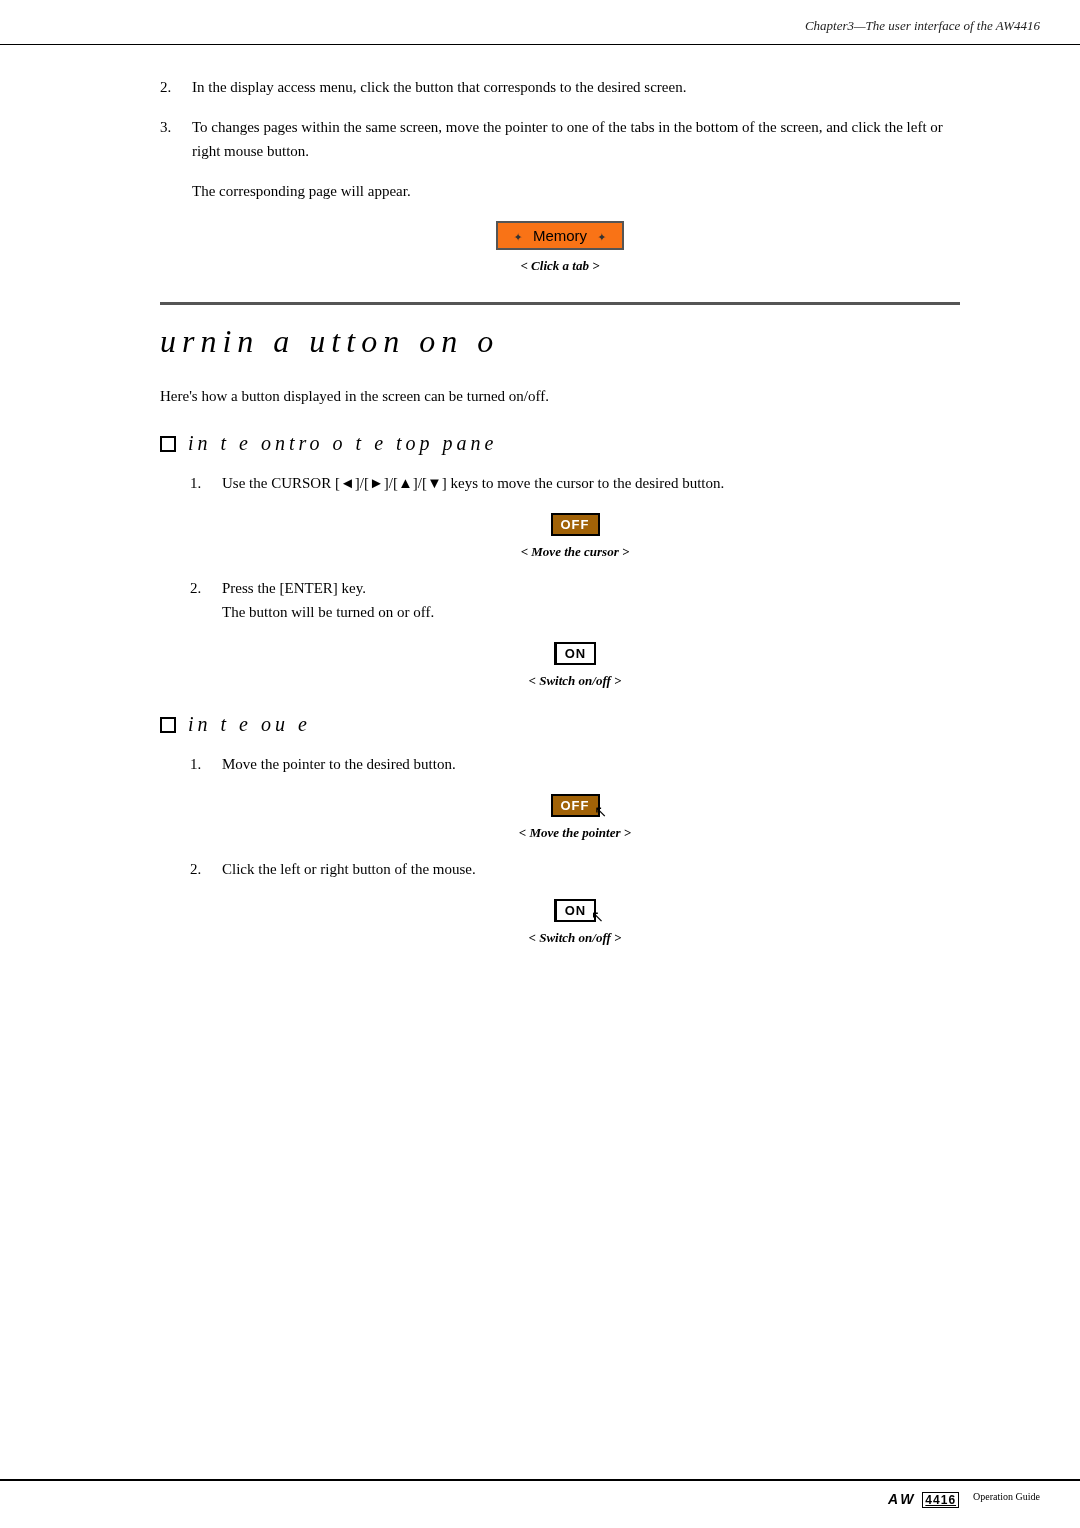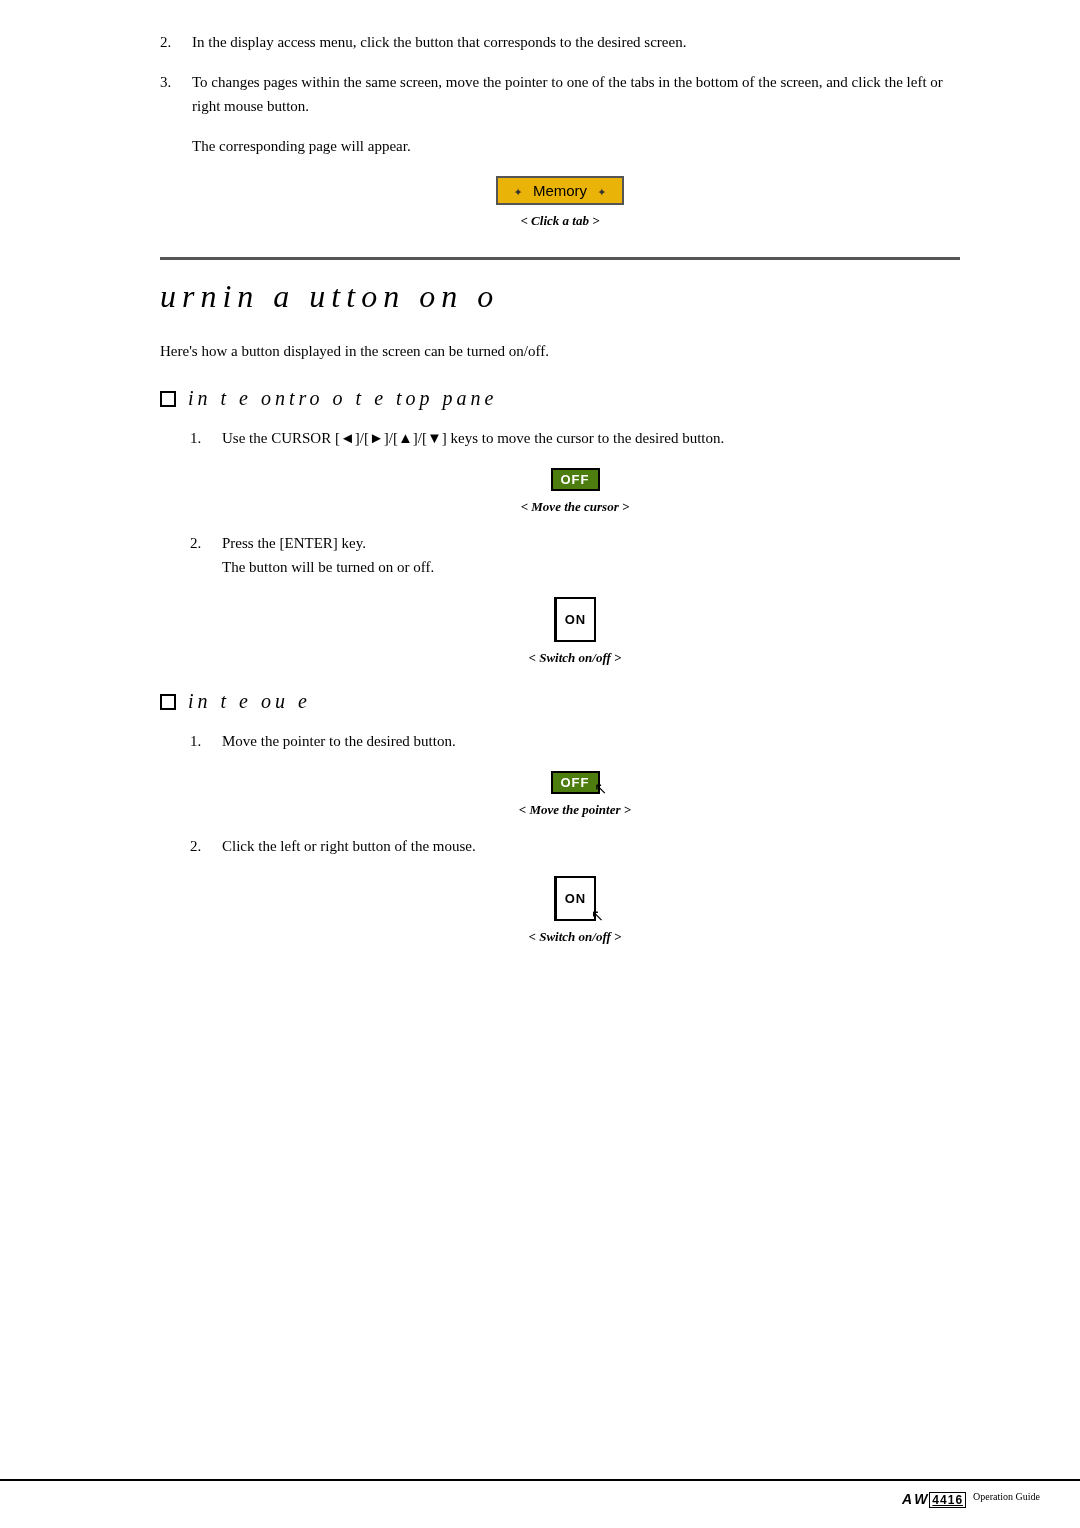--- a/index.html
+++ b/index.html
@@ -65,21 +65,21 @@
       font-size: 13px;
       font-weight: bold;
       margin-bottom: 4px;
       font-style: italic;
     }
 
     
     .memory-tab {
       display: inline-block;
       border: 2px solid #555;
-      background: #eab308;
+      background: #f97316;
       padding: 4px 16px;
       font-size: 15px;
       font-family: Arial, sans-serif;
       position: relative;
       cursor: default;
     }
     .memory-tab::before {
       content: '✦';
       font-size: 11px;
       margin-right: 6px;
@@ -132,38 +132,38 @@
       height: 16px;
       border: 2px solid #000;
       display: inline-block;
       flex-shrink: 0;
     }
 
     
     .btn-off {
       display: inline-block;
       border: 2px solid #000;
-      background: #4d7c0f;
+      background: #a16207;
       color: #fff;
       font-family: Arial, sans-serif;
       font-size: 13px;
       font-weight: bold;
       padding: 2px 8px;
       letter-spacing: 1px;
     }
 
     .btn-on {
       display: inline-block;
       border: 2px solid #000;
       background: #fff;
       color: #000;
       font-family: Arial, sans-serif;
       font-size: 13px;
       font-weight: bold;
-      padding: 13px 8px;
+      padding: 2px 8px;
       letter-spacing: 1px;
       border-left: 3px solid #000;
     }
 
     
     .page-footer {
       position: absolute;
       bottom: 20px;
       left: 0;
       right: 0;
@@ -196,20 +196,23 @@
 
     .subsection-inner-content {
       margin-left: 30px;
     }
   </style>
 </head>
 <body>
 
 <div class="page-container">
 
+  <div class="page-header">
+    <span>Chapter3—The user interface of the AW4416</span>
+  </div>
 
   <div class="main-content">
 
     <ol class="numbered-list">
       <li>
         <span class="list-number">2.</span>
         <span class="list-content">In the display access menu, click the button that corresponds to the desired screen.</span>
       </li>
       <li>
         <span class="list-number">3.</span>
@@ -306,19 +309,19 @@
       </div>
       <div class="figure-caption">&lt; Switch on/off &gt;</div>
     </div>
 
   </div>
 
   <div class="page-footer">
     <span class="footer-logo">
       
       <span style="font-family: Arial, sans-serif; font-weight: bold; font-size: 14px; letter-spacing: 1px;">
-        <span style="font-style: italic; letter-spacing: 2px;">A</span><span style="font-style: italic;">W</span><span style="display:inline-block; border:1px solid #000; padding:0 2px; font-size:12px; font-style:normal; vertical-align:middle; margin:0 1px;text-decoration:underline;">4416</span>
+        <span style="font-style: italic; letter-spacing: 2px;">A</span><span style="font-style: italic;">W</span><span style="display:inline-block; border:1px solid #000; padding:0 2px; font-size:12px; font-style:normal; vertical-align:middle; margin:0 8px;text-decoration:underline;">4416</span>
       </span>
     </span>
     <span class="footer-text">Operation Guide</span>
   </div>
 
 </div>
 
 </body></html>

